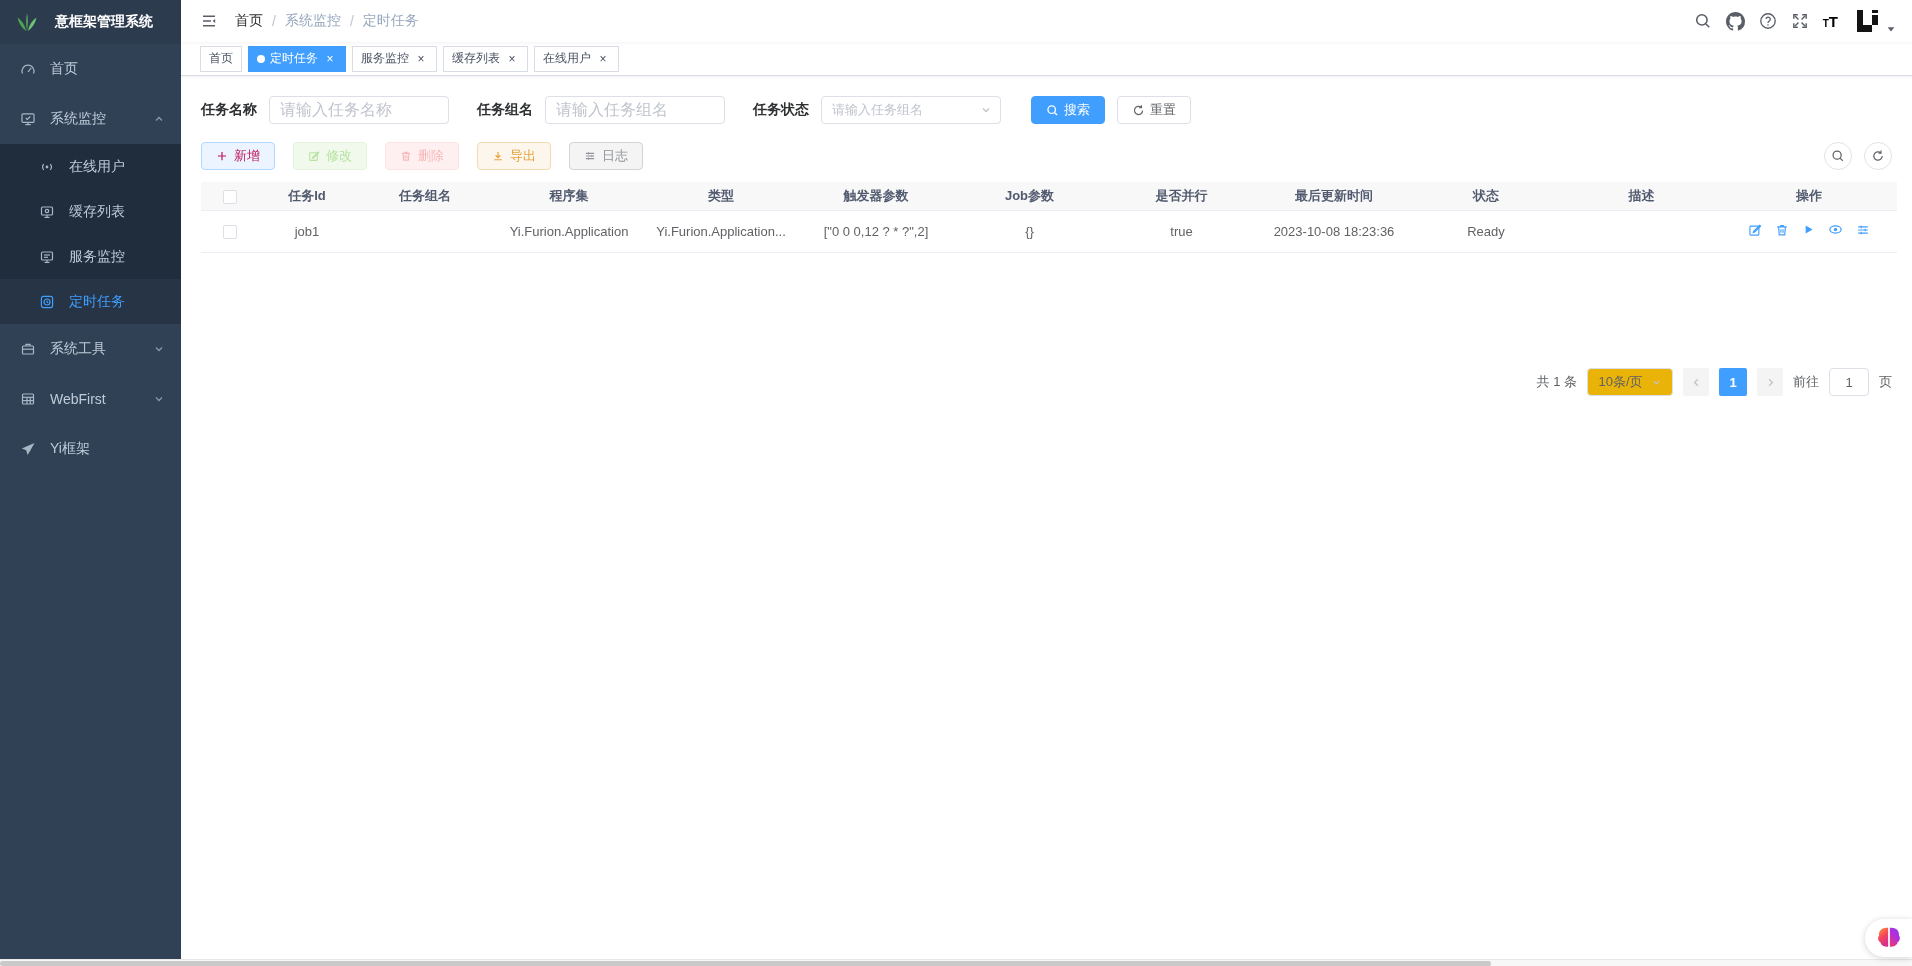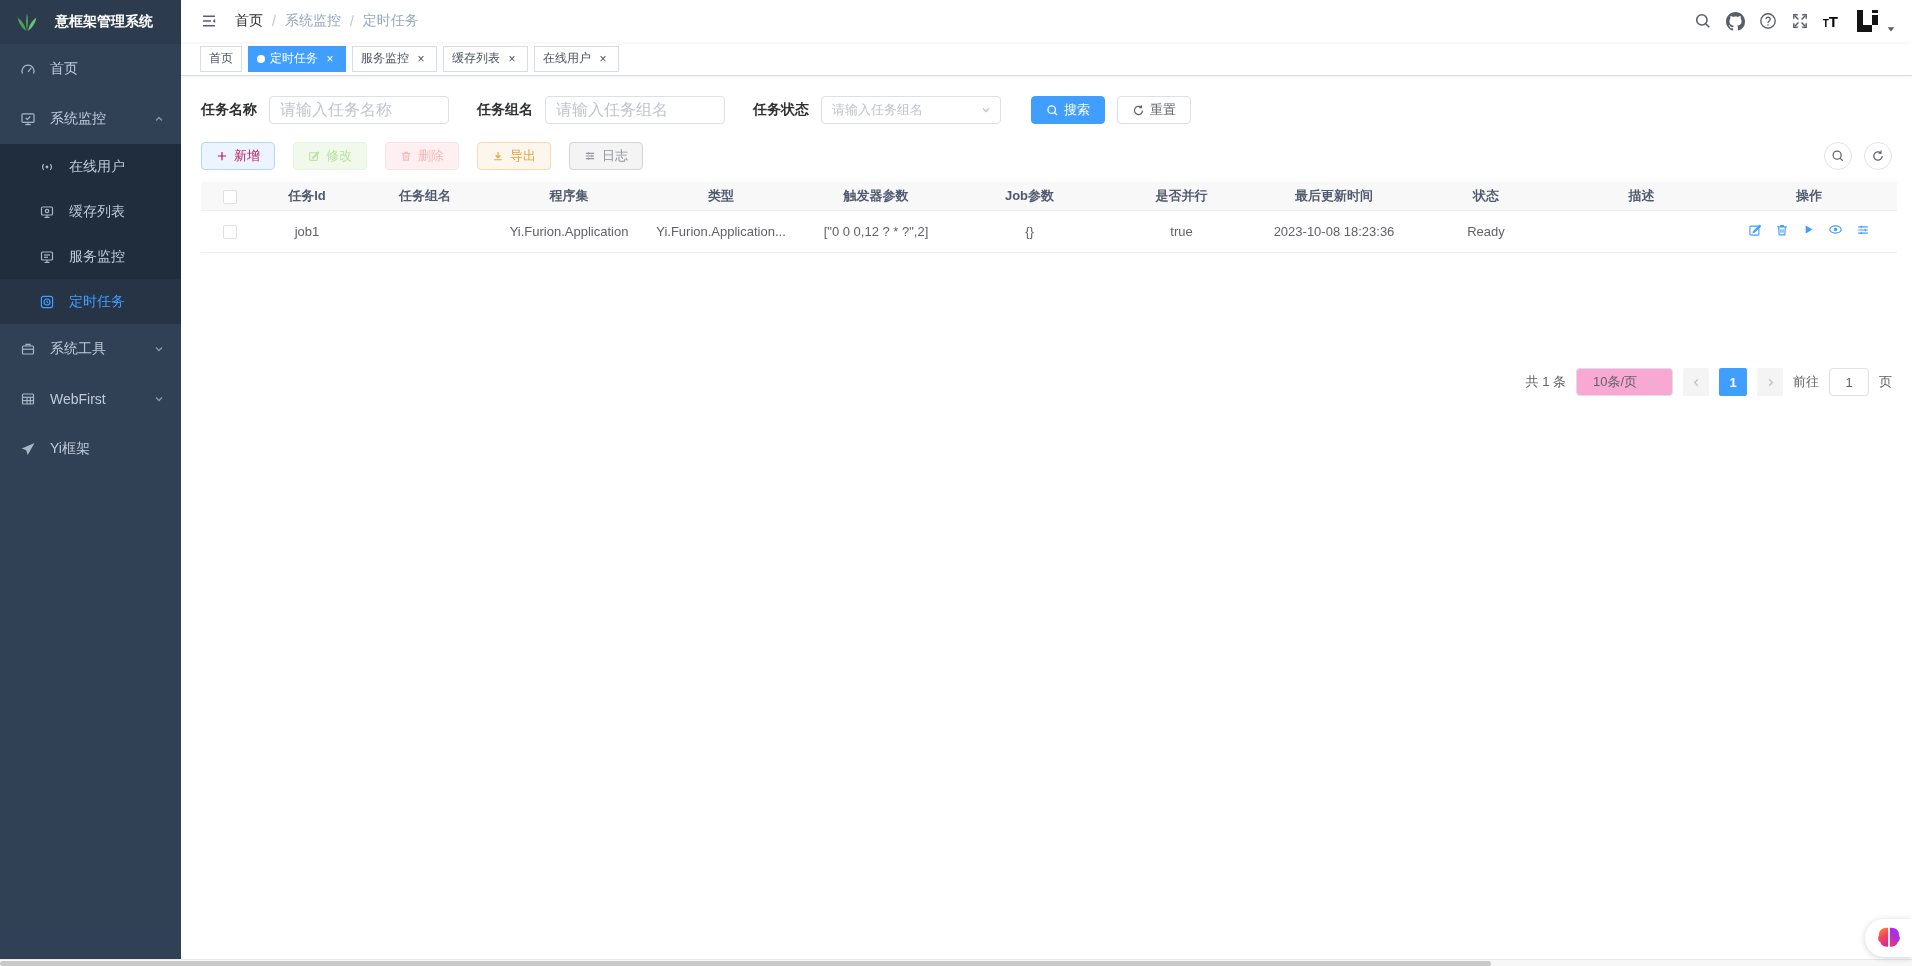--- a/index.html
+++ b/index.html
@@ -85,22 +85,22 @@
   table.grid td { height:42px; color:#606266; text-align:center; border-bottom:1px solid #ebeef5;
     padding:0 4px; overflow:hidden; white-space:nowrap; text-overflow:ellipsis; }
   .checkbox { width:14px; height:14px; border:1px solid #dcdfe6; border-radius:2px; background:#fff;
     display:inline-block; vertical-align:middle; cursor:pointer; }
   .op-icons { display:inline-flex; align-items:center; gap:13px; color:#409eff; }
   .op-icons .op { display:inline-flex; cursor:pointer; color:#409eff; }
 
   
   .pagination { position:absolute; right:20px; top:292px; display:flex; align-items:center; font-size:13px;
     color:#606266; gap:10px; }
-  .pg-select { width:97px; height:28px; border:1px solid #dcdfe6; border-radius:4px; display:flex;
-    align-items:center; justify-content:center; gap:8px; color:#606266; cursor:pointer; background:#f9a8d4; }
+  .pg-select { width:86px; height:28px; border:1px solid #dcdfe6; border-radius:4px; display:flex;
+    align-items:center; justify-content:center; gap:8px; color:#606266; cursor:pointer; background:#eab308; }
   .pg-arrow-btn { width:26px; height:28px; background:#f4f4f5; border-radius:2px; display:inline-flex;
     align-items:center; justify-content:center; color:#c0c4cc; cursor:default; }
   .pg-page { min-width:28px; height:28px; background:#409eff; color:#fff; border-radius:2px;
     display:inline-flex; align-items:center; justify-content:center; font-weight:bold; cursor:pointer; }
   .pg-goto-input { width:40px; height:28px; border:1px solid #dcdfe6; border-radius:4px; text-align:center;
     font-size:13px; color:#606266; outline:none; font-family:inherit; }
 
   
   .brain-fab { position:fixed; right:0; bottom:9px; width:47px; height:38px; background:#fff;
     border-radius:19px 0 0 19px; box-shadow:0 1px 6px rgba(0,0,0,.18); display:flex; align-items:center;

